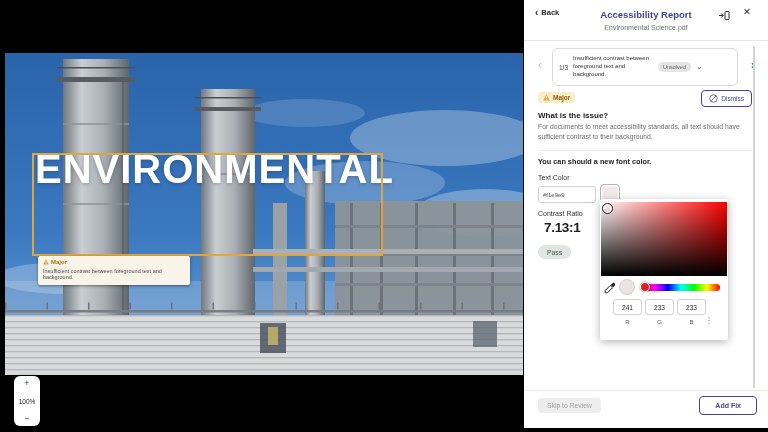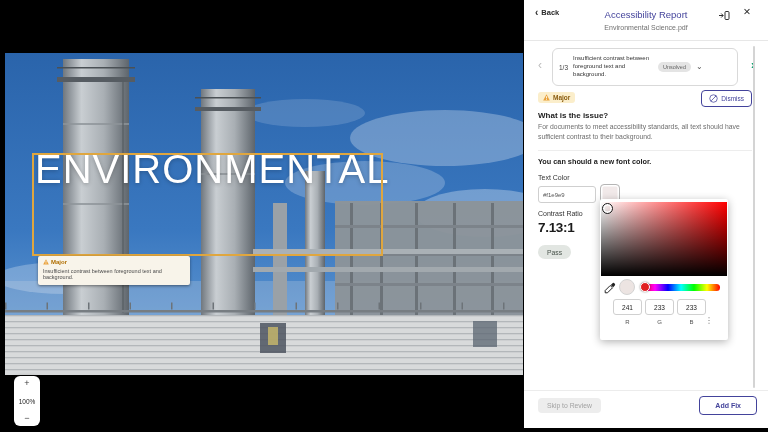--- a/index.html
+++ b/index.html
@@ -7,21 +7,21 @@
     width:768px;height:432px;position:relative;overflow:hidden;
     background:#000;font-family:"Liberation Sans",sans-serif;
     -webkit-font-smoothing:antialiased;
   }
   
   .canvas{position:absolute;left:0;top:0;width:524px;height:432px;background:#000;}
   .page{position:absolute;left:5px;top:53px;width:518px;height:322px;overflow:hidden;}
   .scene{position:absolute;left:0;top:0;width:100%;height:100%;display:block;}
   .slide-title{
     position:absolute;left:30px;top:84px;color:#fff;
-    font-size:40px;line-height:64px;font-weight:400;letter-spacing:1px;
+    font-size:40px;line-height:64px;font-weight:700;letter-spacing:1px;
     text-shadow:0 1px 4px rgba(0,0,0,.25);white-space:nowrap;text-align:center;
   }
   .highlight-box{
     position:absolute;left:27px;top:100px;width:351px;height:103px;
     border:2px solid #dfa63f;box-sizing:border-box;background:transparent;
   }
   .anno-tooltip{
     position:absolute;left:33px;top:203px;width:152px;
     background:#f8f4ea;border-radius:2px;box-shadow:0 1px 3px rgba(0,0,0,.45);
     padding:3px 5px 4px;box-sizing:border-box;
@@ -34,21 +34,21 @@
     display:flex;flex-direction:column;align-items:center;justify-content:space-between;
     padding:3px 0;box-sizing:border-box;
   }
   .zoom-btn{font-size:9px;line-height:9px;color:#3c3c3c;background:none;border:none;padding:0;cursor:pointer;font-family:inherit;}
   .zoom-level{font-size:6.5px;color:#1c1c1c;}
   
   .panel{position:absolute;left:524px;top:0;width:244px;height:428px;background:#fff;}
   .p-back{position:absolute;left:11px;top:8px;display:flex;align-items:center;gap:3px;
     background:none;border:none;padding:0;font-family:inherit;font-size:7.5px;font-weight:bold;color:#2b2b2b;cursor:pointer;}
   .p-back .chev{font-size:10px;line-height:8px;font-weight:bold;color:#2b2b2b;}
-  .p-title{position:absolute;left:0;right:0;top:9px;text-align:center;font-size:9.5px;font-weight:normal;color:#43439b;}
+  .p-title{position:absolute;left:0;right:0;top:9px;text-align:center;font-size:9.5px;font-weight:bold;color:#43439b;}
   .p-file{position:absolute;left:0;right:0;top:24px;text-align:center;font-size:7px;color:#6f6f6f;}
   .icon-btn{position:absolute;background:none;border:none;padding:0;cursor:pointer;color:#2f2f2f;}
   .resize-btn{right:38px;top:8px;}
   .close-btn{right:17px;top:6px;font-size:9.5px;font-family:inherit;}
   .p-sep{position:absolute;left:0;top:40px;width:100%;height:1px;background:#e7e7e7;}
   
   .car-prev{position:absolute;left:14px;top:58px;font-size:12px;color:#bdbdbd;background:none;border:none;padding:0;font-family:inherit;cursor:pointer;}
   .car-card{position:absolute;left:28px;top:48px;width:186px;height:38px;border:1px solid #d9d9d9;border-radius:6px;
     box-sizing:border-box;display:flex;align-items:center;gap:5px;padding:0 6px;background:#fff;}
   .car-pos{font-size:6.5px;color:#3f3f3f;flex:none;}
@@ -66,21 +66,21 @@
   .q-heading{position:absolute;left:14px;top:111px;font-size:8px;font-weight:bold;color:#222;}
   .q-body{position:absolute;left:14px;top:122px;width:214px;font-size:6.8px;color:#6e6e6e;line-height:1.45;}
   .div2{position:absolute;left:14px;right:16px;top:150px;height:1px;background:#ededed;}
   .fix-heading{position:absolute;left:14px;top:157px;font-size:7.3px;font-weight:bold;color:#222;}
   .tc-label{position:absolute;left:14px;top:174px;font-size:7px;color:#333;}
   .hex-input{position:absolute;left:14px;top:186px;width:58px;height:17px;border:1px solid #cfcfcf;border-radius:3px;
     font-size:6px;color:#555;padding:0 4px;box-sizing:border-box;font-family:inherit;}
   .swatch-btn{position:absolute;left:76px;top:184px;width:20px;height:20px;background:#f1e9e9;
     border:1px solid #b5b5b5;border-radius:4px;box-shadow:inset 0 0 0 1.5px #fff;cursor:pointer;padding:0;}
   .cr-label{position:absolute;left:14px;top:210px;font-size:7px;color:#333;}
-  .cr-ratio{position:absolute;left:14px;top:220px;font-size:13.5px;font-weight:bold;color:#1b1b1b;letter-spacing:-.3px;}
+  .cr-ratio{position:absolute;left:20px;top:220px;font-size:13.5px;font-weight:bold;color:#1b1b1b;letter-spacing:-.3px;}
   .pass-pill{position:absolute;left:14px;top:245px;background:#e2e6e2;color:#47524a;font-size:6.8px;
     padding:3.5px 9px;border-radius:10px;}
   
   .picker{position:absolute;left:76px;top:199px;width:128px;height:141px;background:#fff;
     border-radius:2px;box-shadow:0 2px 8px rgba(0,0,0,.3);}
   .sv-area{position:absolute;left:1px;top:3px;width:126px;height:74px;cursor:crosshair;
     background:linear-gradient(to bottom,rgba(0,0,0,0),#000),linear-gradient(to right,#fff,#f00);}
   .sv-cursor{position:absolute;left:2px;top:4px;width:9px;height:9px;border-radius:50%;
     border:1.5px solid #1a1a1a;box-shadow:inset 0 0 0 1.5px #fff;background:transparent;}
   .eyedropper{position:absolute;left:4px;top:83px;width:12px;height:12px;background:none;border:none;padding:0;cursor:pointer;}

